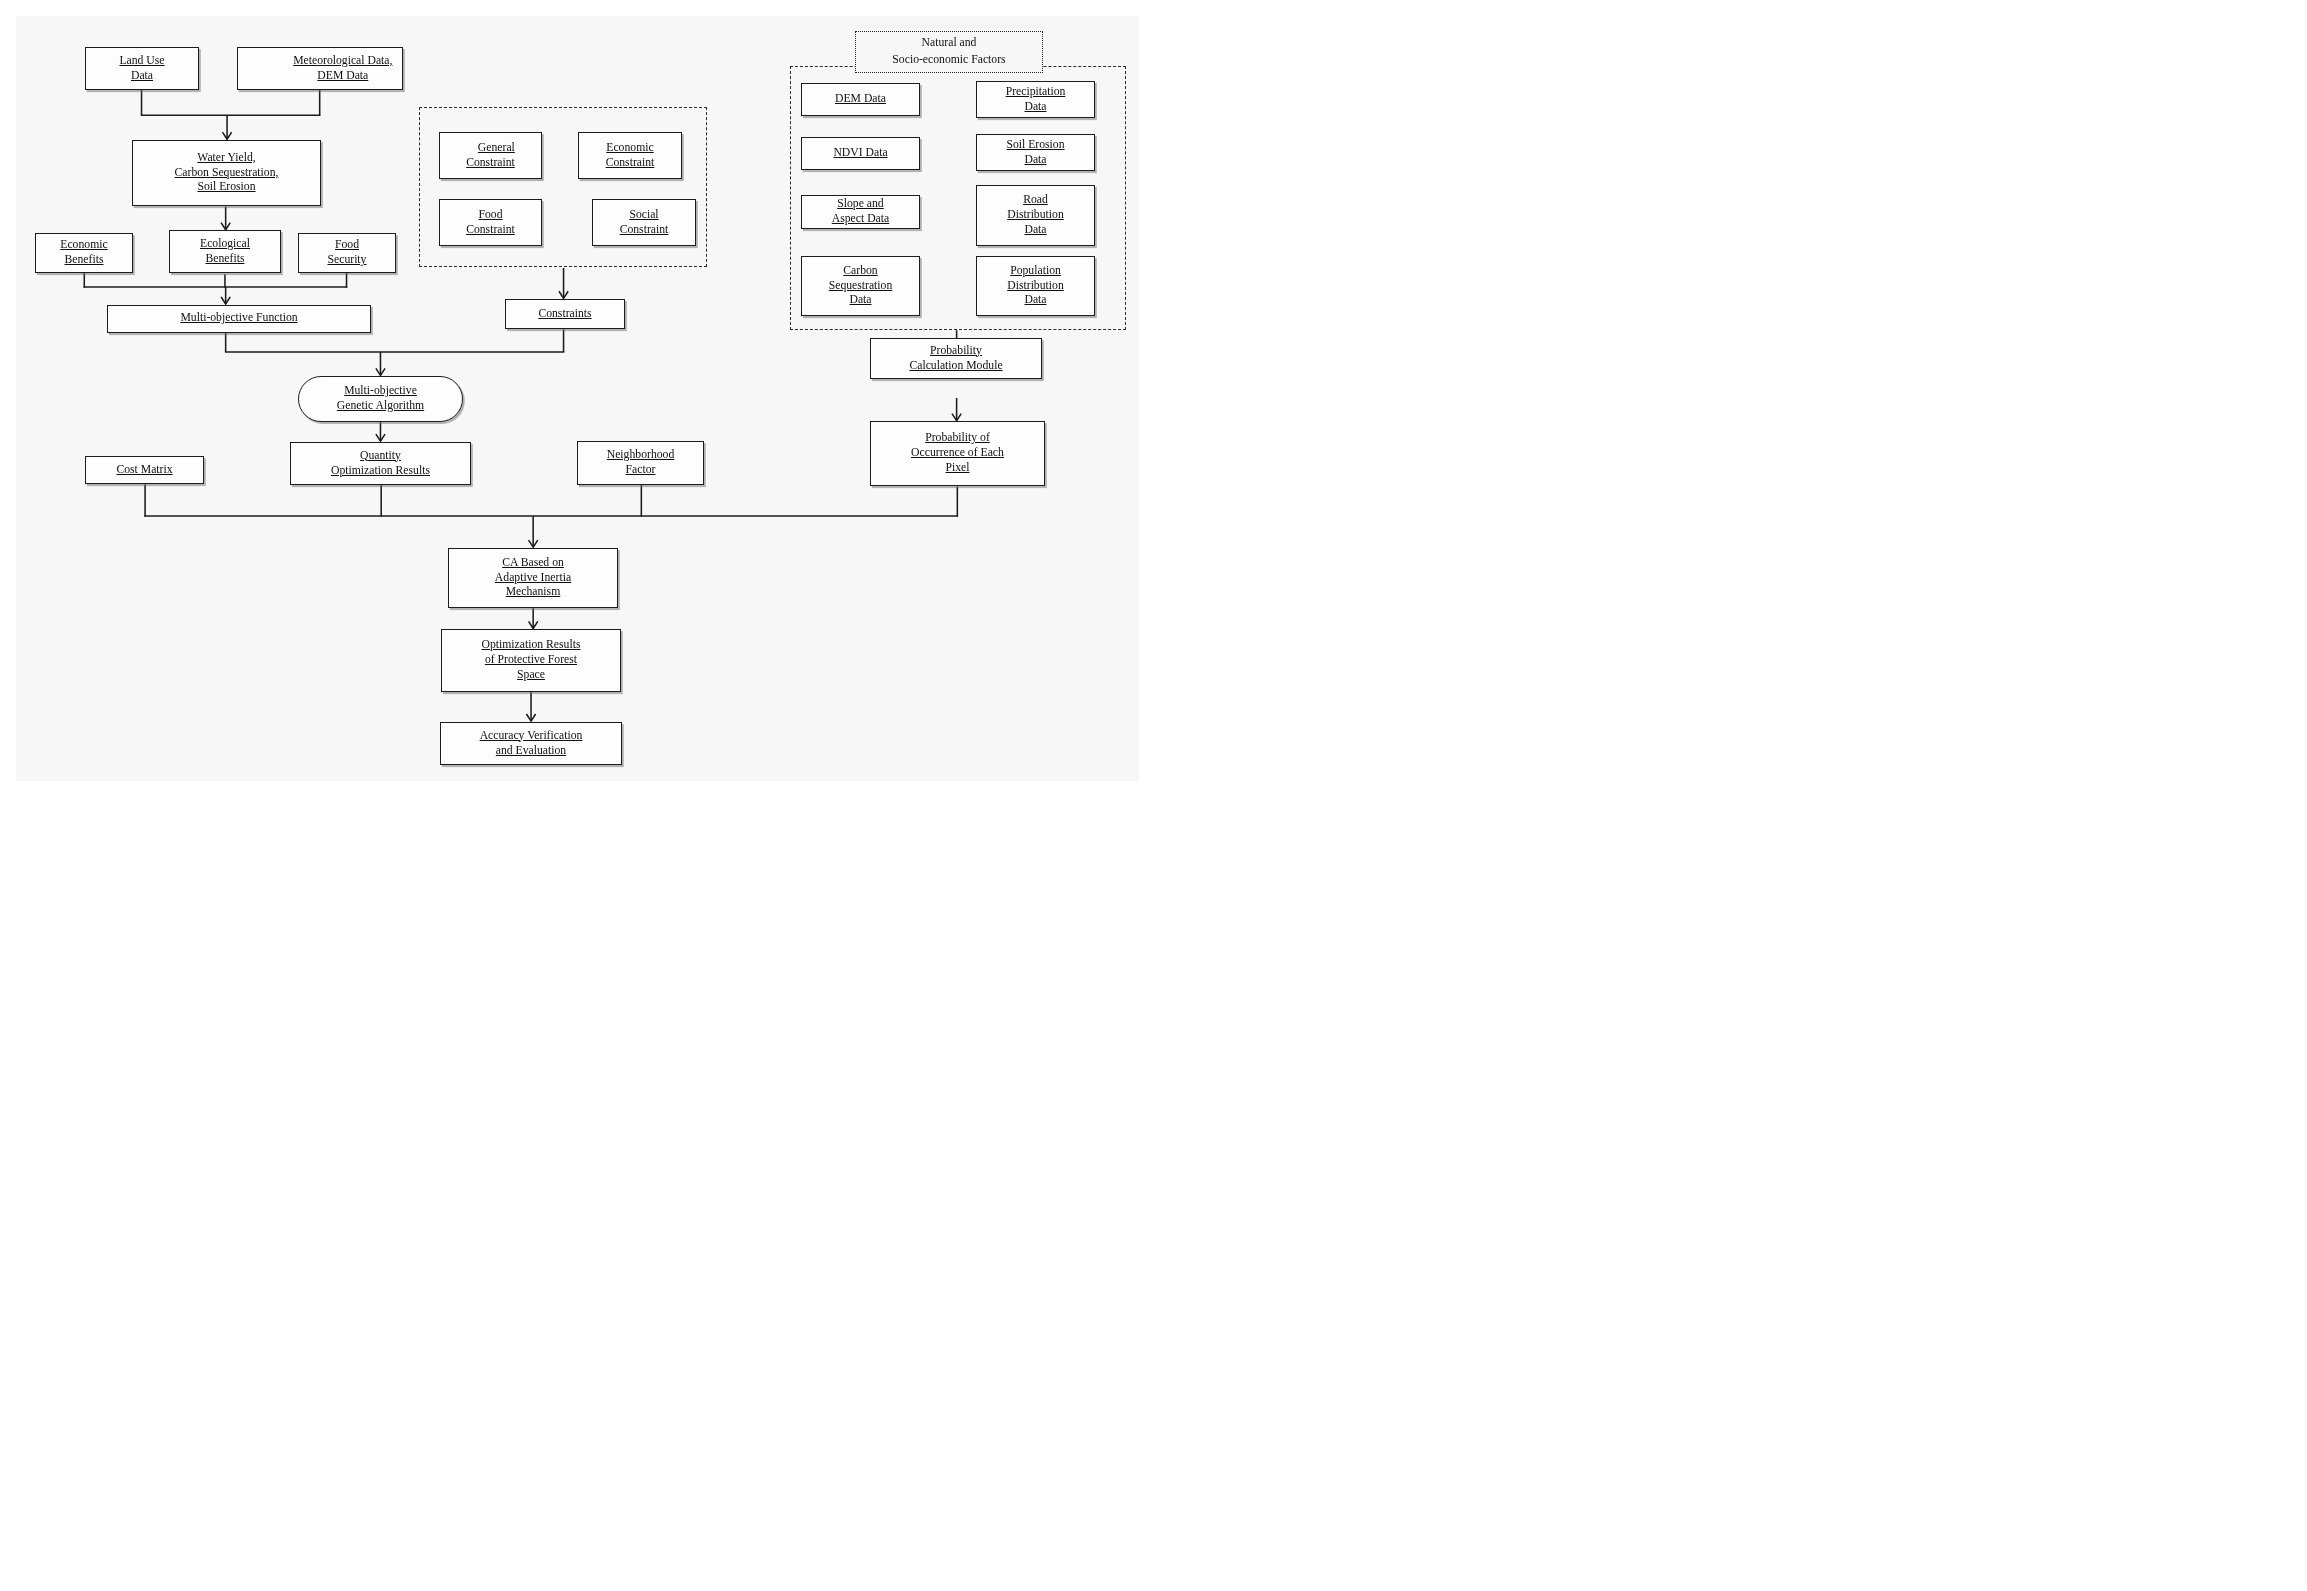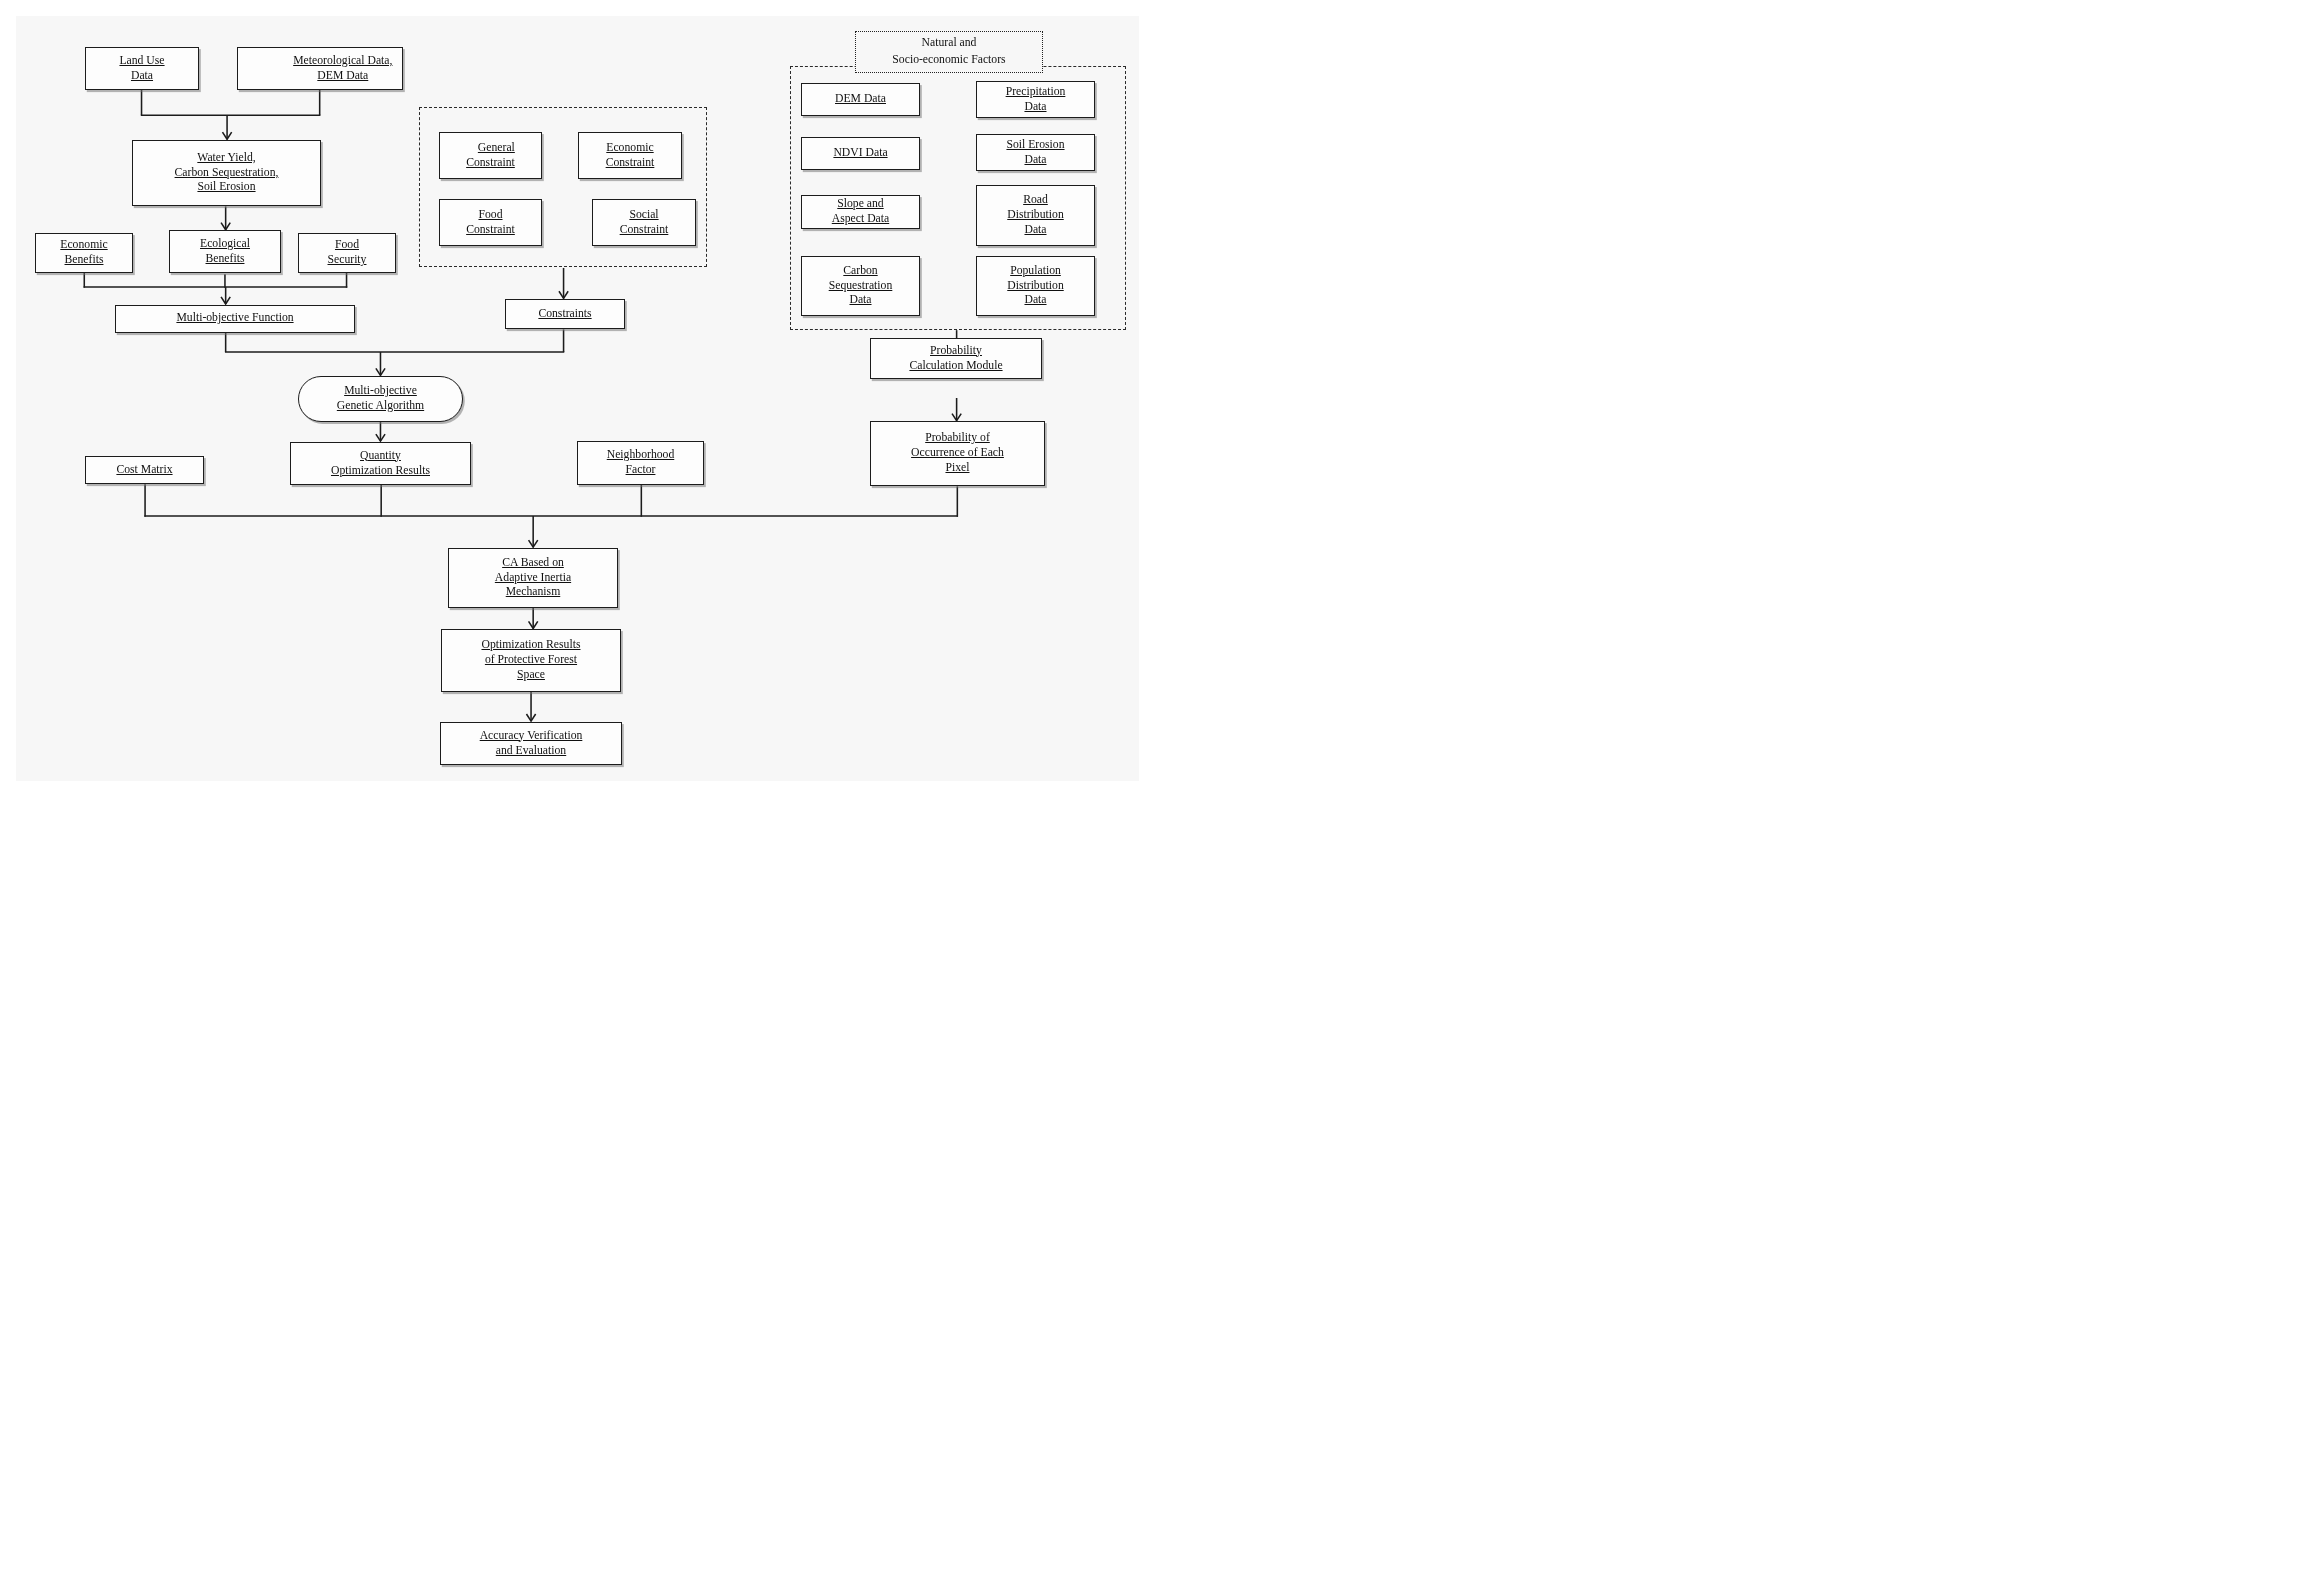--- a/index.html
+++ b/index.html
@@ -106,21 +106,21 @@
 DEM Data</div>
 <div class="node" style="left:132px;top:140px;width:189px;height:66px;">Water Yield,
 Carbon Sequestration,
 Soil Erosion</div>
 <div class="node" style="left:35px;top:233px;width:98px;height:40px;">Economic
 Benefits</div>
 <div class="node" style="left:169px;top:230px;width:112px;height:43px;">Ecological
 Benefits</div>
 <div class="node" style="left:298px;top:233px;width:98px;height:40px;">Food
 Security</div>
-<div class="node" style="left:115px;top:305px;width:240px;height:27.6px;">Multi-objective Function</div>
+<div class="node" style="left:107px;top:305px;width:264px;height:27.6px;">Multi-objective Function</div>
 
 <div class="node" style="left:439px;top:132px;width:103px;height:47px;text-align:right;">General
 Constraint</div>
 <div class="node" style="left:578px;top:132px;width:104px;height:47px;">Economic
 Constraint</div>
 <div class="node" style="left:439px;top:199px;width:103px;height:47px;">Food
 Constraint</div>
 <div class="node" style="left:578px;top:199px;width:104px;height:47px;margin-left:14px;">Social
 Constraint</div>
 <div class="node" style="left:505px;top:299px;width:120px;height:30px;">Constraints</div>

